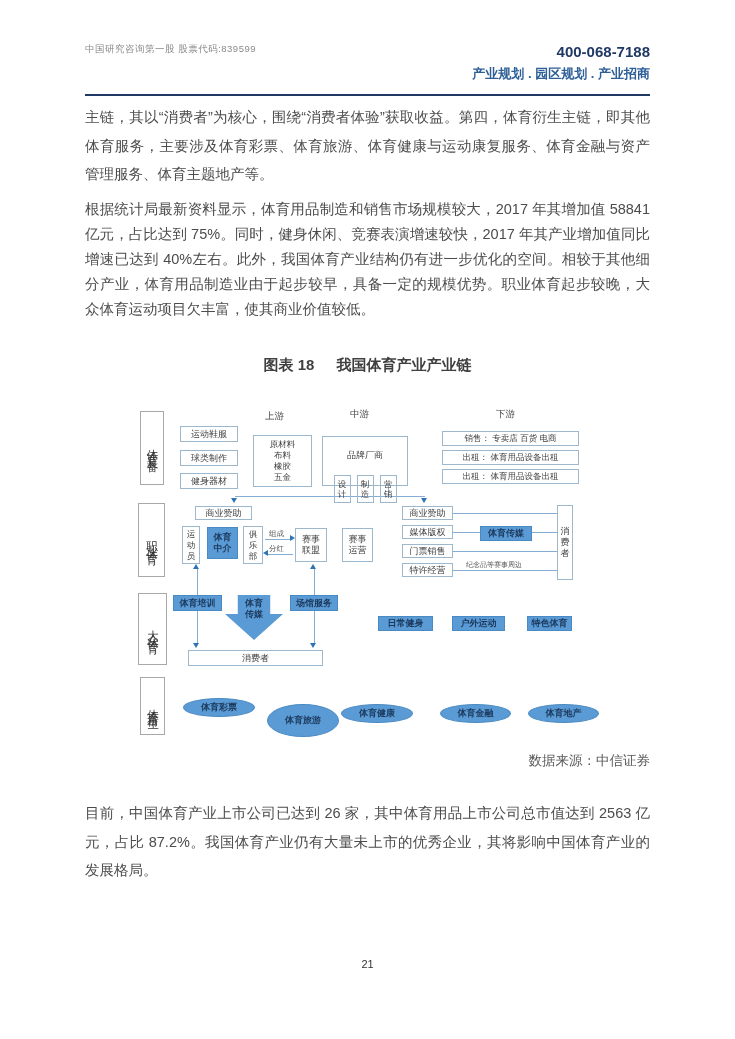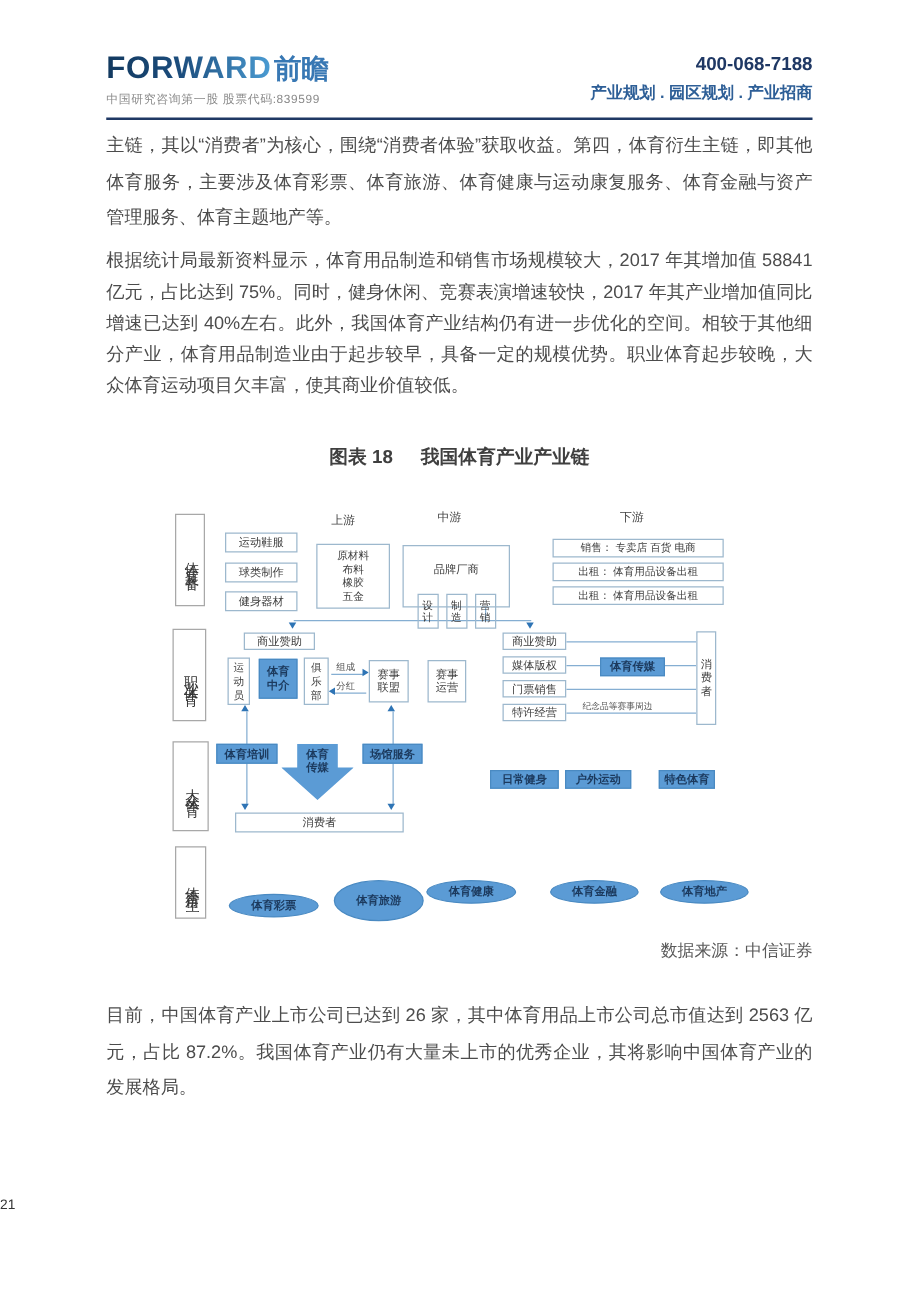--- a/index.html
+++ b/index.html
@@ -25,21 +25,21 @@
   .para { position:absolute; left:85px; width:565px; font-size:14.5px; color:#4c4c4c;
           text-align:justify; }
   .p1 { top:103px; line-height:28.5px; }
   .p2 { top:197px; line-height:25px; }
   .p3 { top:799px; line-height:28.5px; }
   .fig-title { position:absolute; left:85px; top:356px; width:565px; text-align:center;
                font-size:15px; font-weight:bold; color:#3f3f3f; }
   .fig-title .gap { margin-left:18px; }
   .source { position:absolute; left:85px; top:752px; width:565px; text-align:right;
             font-size:13.5px; color:#595959; }
-  .page-num { position:absolute; left:0; top:958px; width:735px; 
+  .page-num { position:absolute; left:0; top:958px; width:735px; text-align:center;
               font-size:11px; color:#333; }
 
   
   .dg { position:absolute; left:135px; top:398px; width:478px; height:348px; }
   .db { position:absolute; border:1px solid #9db8cd; background:#fff; color:#3d3d3d;
         font-size:9px; line-height:11px; display:flex; align-items:center; justify-content:center;
         text-align:center; white-space:pre-line; z-index:2; }
   .db.blue { background:#5b9bd5; border-color:#4a8ac2; color:#1c3a5e; font-weight:bold; }
   .vlab { position:absolute; border:1px solid #a8a8a8; background:#fff; color:#333;
           writing-mode:vertical-rl; text-orientation:upright; display:flex; align-items:center;
@@ -66,24 +66,20 @@
                color:#1c3a5e; font-weight:bold; font-size:9px; line-height:11px; text-align:center;
                padding-top:3px; white-space:pre-line; z-index:3; }
   .small { font-size:8.5px; }
 </style>
 </head>
 <body>
 
 <div class="page">
 
   <div class="header-left">
-    <div class="logo-line">
-      <span class="logo-en">FORWARD</span>
-      <span class="logo-cn">前瞻</span>
-    </div>
     <div class="logo-sub">中国研究咨询第一股  股票代码:839599</div>
   </div>
   <div class="header-right">
     <div class="phone">400-068-7188</div>
     <div class="tagline">产业规划 . 园区规划 . 产业招商</div>
   </div>
   <div class="header-rule"></div>
 
   <p class="para p1">主链，其以“消费者”为核心，围绕“消费者体验”获取收益。第四，体育衍生主链，即其他体育服务，主要涉及体育彩票、体育旅游、体育健康与运动康复服务、体育金融与资产管理服务、体育主题地产等。</p>
   <p class="para p2">根据统计局最新资料显示，体育用品制造和销售市场规模较大，2017 年其增加值 58841 亿元，占比达到 75%。同时，健身休闲、竞赛表演增速较快，2017 年其产业增加值同比增速已达到 40%左右。此外，我国体育产业结构仍有进一步优化的空间。相较于其他细分产业，体育用品制造业由于起步较早，具备一定的规模优势。职业体育起步较晚，大众体育运动项目欠丰富，使其商业价值较低。</p>
@@ -168,26 +164,26 @@
     <div class="db" style="left:422px;top:107px;width:16px;height:75px;font-size:9px;">消
 费
 者</div>
 
     <div class="vlab" style="left:3px;top:195px;width:29px;height:72px;">大众体育</div>
     <div class="db blue" style="left:38px;top:197px;width:49px;height:16px;">体育培训</div>
     <div class="big-arrow" style="left:90px;top:197px;width:58px;height:45px;">体育
 传媒</div>
     <div class="db blue" style="left:155px;top:197px;width:48px;height:16px;">场馆服务</div>
     <div class="db" style="left:53px;top:252px;width:135px;height:16px;">消费者</div>
-    <div class="db blue" style="left:257px;top:218px;width:55px;height:15px;">日常健身</div>
+    <div class="db blue" style="left:243px;top:218px;width:55px;height:15px;">日常健身</div>
     <div class="db blue" style="left:317px;top:218px;width:53px;height:15px;">户外运动</div>
     <div class="db blue" style="left:392px;top:218px;width:45px;height:15px;">特色体育</div>
 
     <div class="vlab" style="left:5px;top:279px;width:25px;height:58px;letter-spacing:3px;">体育衍生</div>
-    <div class="ell" style="left:48px;top:317px;width:72px;height:19px;">体育彩票</div>
+    <div class="ell" style="left:48px;top:300px;width:72px;height:19px;">体育彩票</div>
     <div class="ell" style="left:132px;top:306px;width:72px;height:33px;">体育旅游</div>
     <div class="ell" style="left:206px;top:306px;width:72px;height:19px;">体育健康</div>
     <div class="ell" style="left:305px;top:306px;width:71px;height:19px;">体育金融</div>
     <div class="ell" style="left:393px;top:306px;width:71px;height:19px;">体育地产</div>
   </div>
 
   <div class="source">数据来源：中信证券</div>
 
   <p class="para p3">目前，中国体育产业上市公司已达到 26 家，其中体育用品上市公司总市值达到 2563 亿元，占比 87.2%。我国体育产业仍有大量未上市的优秀企业，其将影响中国体育产业的发展格局。</p>
 

